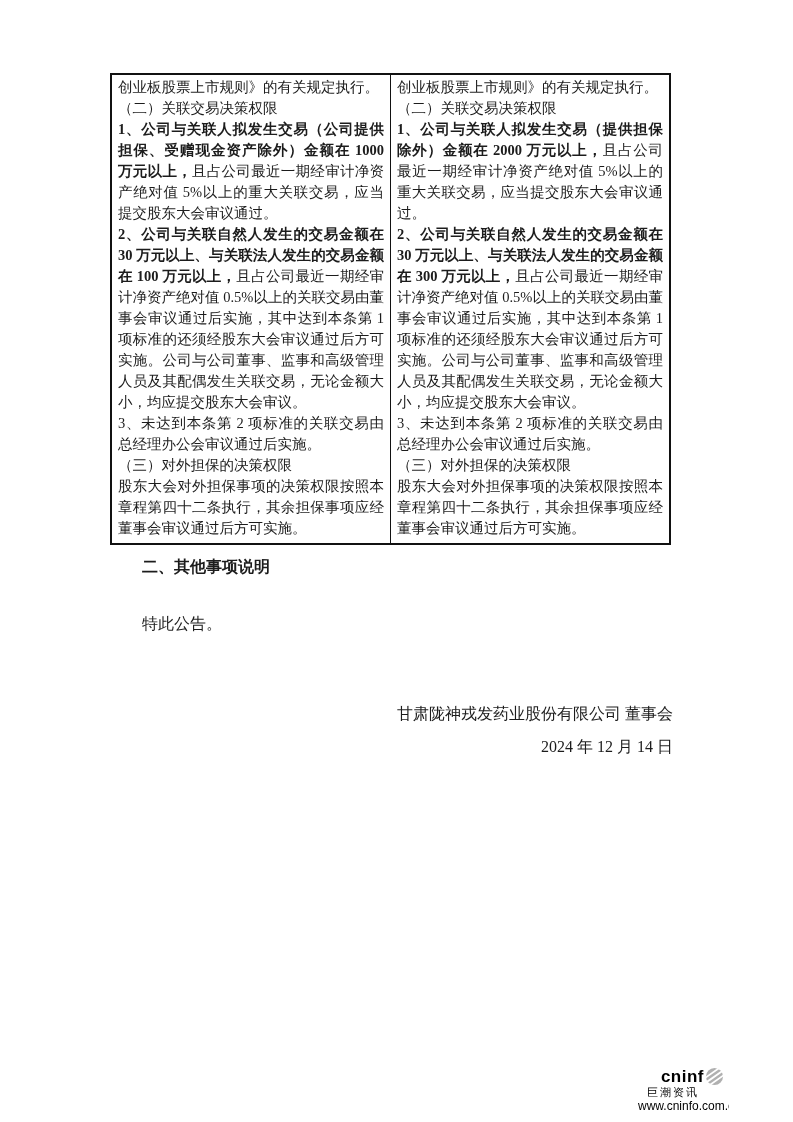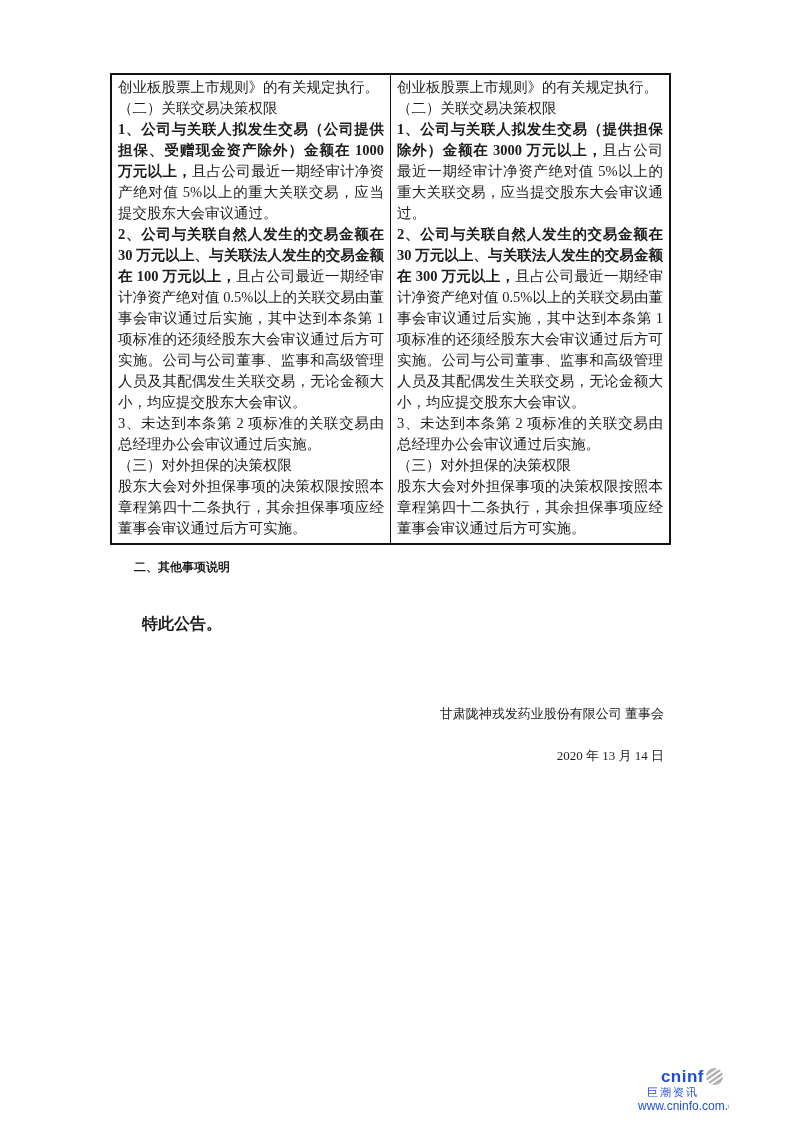--- a/index.html
+++ b/index.html
@@ -31,46 +31,46 @@
     margin:0;
     font-size:14.5px;
     line-height:21px;
     text-align:justify;
   }
   .b { font-weight:bold; }
 
   h2.sec {
     margin:9px 0 0 0;
     font-family:Liberation Sans, sans-serif;
-    font-size:12px;
+    font-size:16px;
     font-weight:bold;
     line-height:26px;
     text-indent:2em;
   }
   p.body-para {
     margin:3px 0 0 0;
     font-size:16px;
     line-height:33px;
     text-indent:2em;
     text-align:justify;
   }
-  p.closing { margin-top:27px;font-weight:bold; }
+  p.closing { margin-top:27px; }
   p.sig {
-    margin:9px;
-    font-size:13px;
+    margin:0;
+    font-size:16px;
     line-height:33px;
     text-align:right;
   }
   p.sig-company { margin-top:57px; }
 
   .watermark {
     position:absolute;
     right:3px; bottom:10px;
     width:88px;
-    color:#1d4ed8;
+    color:#000000;
     font-family:"Liberation Sans","DejaVu Sans",sans-serif;
     line-height:1;
     margin-left:24px;
   }
   .wm-row { display:flex; align-items:center; justify-content:flex-end; gap:1px; padding-right:2px; }
   .wm-brand { font-weight:bold; font-size:17px; letter-spacing:0.5px; }
   .wm-cn { font-size:11px; letter-spacing:2px; text-align:center; margin:1px 18px 2px 0; }
   .wm-url { font-size:12px; white-space:nowrap; text-align:left; }
 </style>
 </head>
@@ -87,37 +87,37 @@
             <p>（二）关联交易决策权限</p>
             <p><span class="b">1、公司与关联人拟发生交易（公司提供担保、受赠现金资产除外）金额在 1000 万元以上，</span><span>且占公司最近一期经审计净资产绝对值 5%以上的重大关联交易，应当提交股东大会审议通过。</span></p>
             <p><span class="b">2、公司与关联自然人发生的交易金额在 30 万元以上、与关联法人发生的交易金额在 100 万元以上，</span><span>且占公司最近一期经审计净资产绝对值 0.5%以上的关联交易由董事会审议通过后实施，其中达到本条第 1 项标准的还须经股东大会审议通过后方可实施。公司与公司董事、监事和高级管理人员及其配偶发生关联交易，无论金额大小，均应提交股东大会审议。</span></p>
             <p>3、未达到本条第 2 项标准的关联交易由总经理办公会审议通过后实施。</p>
             <p>（三）对外担保的决策权限</p>
             <p>股东大会对外担保事项的决策权限按照本章程第四十二条执行，其余担保事项应经董事会审议通过后方可实施。</p>
           </td>
           <td>
             <p>创业板股票上市规则》的有关规定执行。</p>
             <p>（二）关联交易决策权限</p>
-            <p><span class="b">1、公司与关联人拟发生交易（提供担保除外）金额在 3000 万元以上，</span><span>且占公司最近一期经审计净资产绝对值 5%以上的重大关联交易，应当提交股东大会审议通过。</span></p>
+            <p><span class="b">1、公司与关联人拟发生交易（提供担保除外）金额在 2000 万元以上，</span><span>且占公司最近一期经审计净资产绝对值 5%以上的重大关联交易，应当提交股东大会审议通过。</span></p>
             <p><span class="b">2、公司与关联自然人发生的交易金额在 30 万元以上、与关联法人发生的交易金额在 300 万元以上，</span><span>且占公司最近一期经审计净资产绝对值 0.5%以上的关联交易由董事会审议通过后实施，其中达到本条第 1 项标准的还须经股东大会审议通过后方可实施。公司与公司董事、监事和高级管理人员及其配偶发生关联交易，无论金额大小，均应提交股东大会审议。</span></p>
             <p>3、未达到本条第 2 项标准的关联交易由总经理办公会审议通过后实施。</p>
             <p>（三）对外担保的决策权限</p>
             <p>股东大会对外担保事项的决策权限按照本章程第四十二条执行，其余担保事项应经董事会审议通过后方可实施。</p>
           </td>
         </tr>
       </tbody>
     </table>
 
     <h2 class="sec">二、其他事项说明</h2>
 
 
     <p class="body-para closing">特此公告。</p>
 
     <p class="sig sig-company">甘肃陇神戎发药业股份有限公司 董事会</p>
-    <p class="sig">2020 年 13 月 14 日</p>
+    <p class="sig">2024 年 12 月 14 日</p>
   </div>
 
   <div class="watermark">
     <div class="wm-row">
       <span class="wm-brand">cninf</span>
       <span>
         <svg width="19" height="19" viewBox="0 0 20 20" style="display:block">
           <circle cx="10" cy="10" r="9" fill="#b0b0b0"></circle>
           <rect x="-4" y="4.6" width="28" height="1.9" fill="#ffffff" transform="rotate(-35 10 10)"></rect>
           <rect x="-4" y="9" width="28" height="2.1" fill="#ffffff" transform="rotate(-35 10 10)"></rect>

